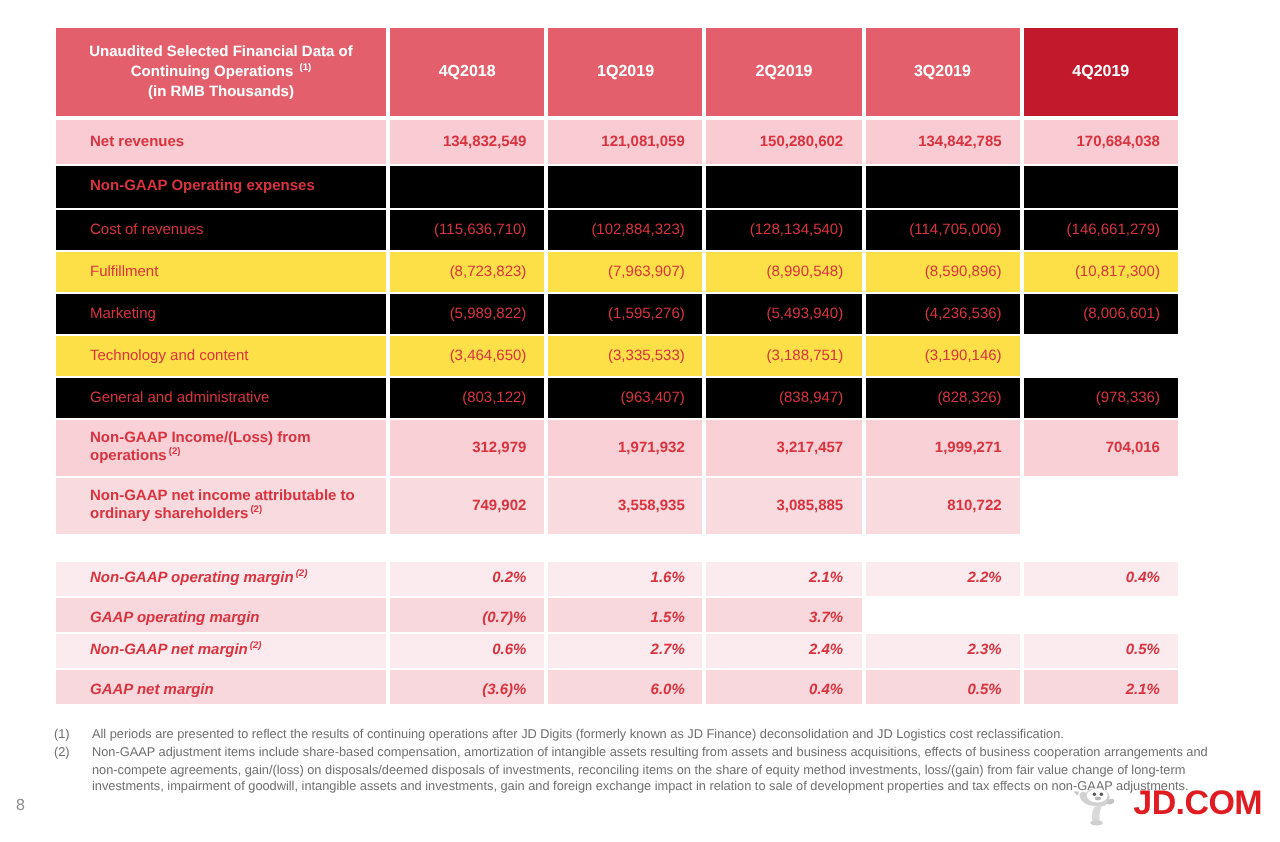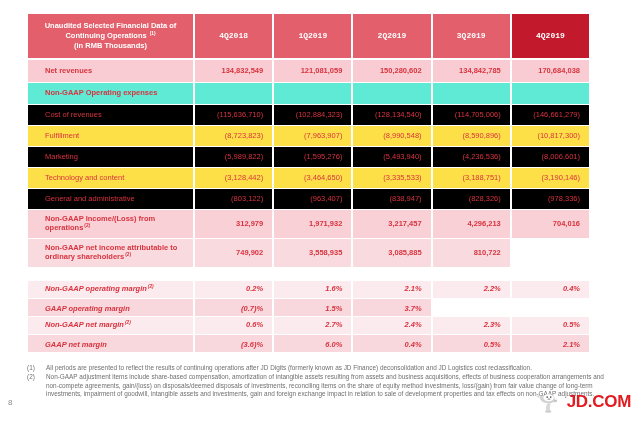--- a/index.html
+++ b/index.html
@@ -28,28 +28,28 @@
   .value-cell { justify-content:flex-end; text-align:right; padding:2px 9px 2px 2px; }
   sup { font-size:4.8px; vertical-align:super; line-height:0; margin-left:1px; }
 
   
   .header-row { height:44px; margin-bottom:2px; }
   .header-row .cell { background:#e25f6b; color:#ffffff; font-weight:bold; }
   .header-row .hlabel {
     flex-direction:column; justify-content:center; text-align:center;
     font-size:7.5px; padding:3px 8px; line-height:1.3;
   }
-  .header-row .hcol { justify-content:center; text-align:center; font-size:8px; padding:15px;font-family:Liberation Mono, monospace; }
+  .header-row .hcol { justify-content:center; text-align:center; font-size:8px; padding:15px; }
   .header-row .dark { background:#c2192d; }
 
   
   .r-netrev        { height:22px; }
   .r-netrev .cell  { background:#f8ccd2; font-weight:bold; }
   .r-section       { height:21px; }
-  .r-section .cell { background:#5eead4; font-weight:bold; }
+  .r-section .cell { background:#000000; font-weight:bold; }
   .r-light         { height:20px; }
   .r-light .cell   { background:#000000; }
   .r-pink          { height:20px; }
   .r-pink .cell    { background:#fde047; }
   .r-income1       { height:28px; }
   .r-income1 .cell { background:#f8d0d6; font-weight:bold; }
   .r-income2       { height:28px; }
   .r-income2 .cell { background:#f9dade; font-weight:bold; }
   .r-gap           { height:12px; background:#ffffff; margin-bottom:1px; }
   .r-mlight        { height:17px; }
@@ -134,21 +134,20 @@
         <div class="cell value-cell">(5,989,822)</div>
         <div class="cell value-cell">(1,595,276)</div>
         <div class="cell value-cell">(5,493,940)</div>
         <div class="cell value-cell">(4,236,536)</div>
         <div class="cell value-cell">(8,006,601)</div>
       </div>
       <div class="row r-pink">
         <div class="cell label-cell">
           <span>Technology and content</span>
         </div>
-        <div class="cell value-cell">(3,128,442)</div>
         <div class="cell value-cell">(3,464,650)</div>
         <div class="cell value-cell">(3,335,533)</div>
         <div class="cell value-cell">(3,188,751)</div>
         <div class="cell value-cell">(3,190,146)</div>
       </div>
       <div class="row r-light">
         <div class="cell label-cell">
           <span>General and administrative</span>
         </div>
         <div class="cell value-cell">(803,122)</div>
@@ -157,21 +156,21 @@
         <div class="cell value-cell">(828,326)</div>
         <div class="cell value-cell">(978,336)</div>
       </div>
       <div class="row r-income1">
         <div class="cell label-cell">
           <span>Non-GAAP Income/(Loss) from operations<sup>(2)</sup></span>
         </div>
         <div class="cell value-cell">312,979</div>
         <div class="cell value-cell">1,971,932</div>
         <div class="cell value-cell">3,217,457</div>
-        <div class="cell value-cell">4,296,213</div>
+        <div class="cell value-cell">1,999,271</div>
         <div class="cell value-cell">704,016</div>
       </div>
       <div class="row r-income2">
         <div class="cell label-cell">
           <span>Non-GAAP net income attributable to ordinary shareholders<sup>(2)</sup></span>
         </div>
         <div class="cell value-cell">749,902</div>
         <div class="cell value-cell">3,558,935</div>
         <div class="cell value-cell">3,085,885</div>
         <div class="cell value-cell">810,722</div>

